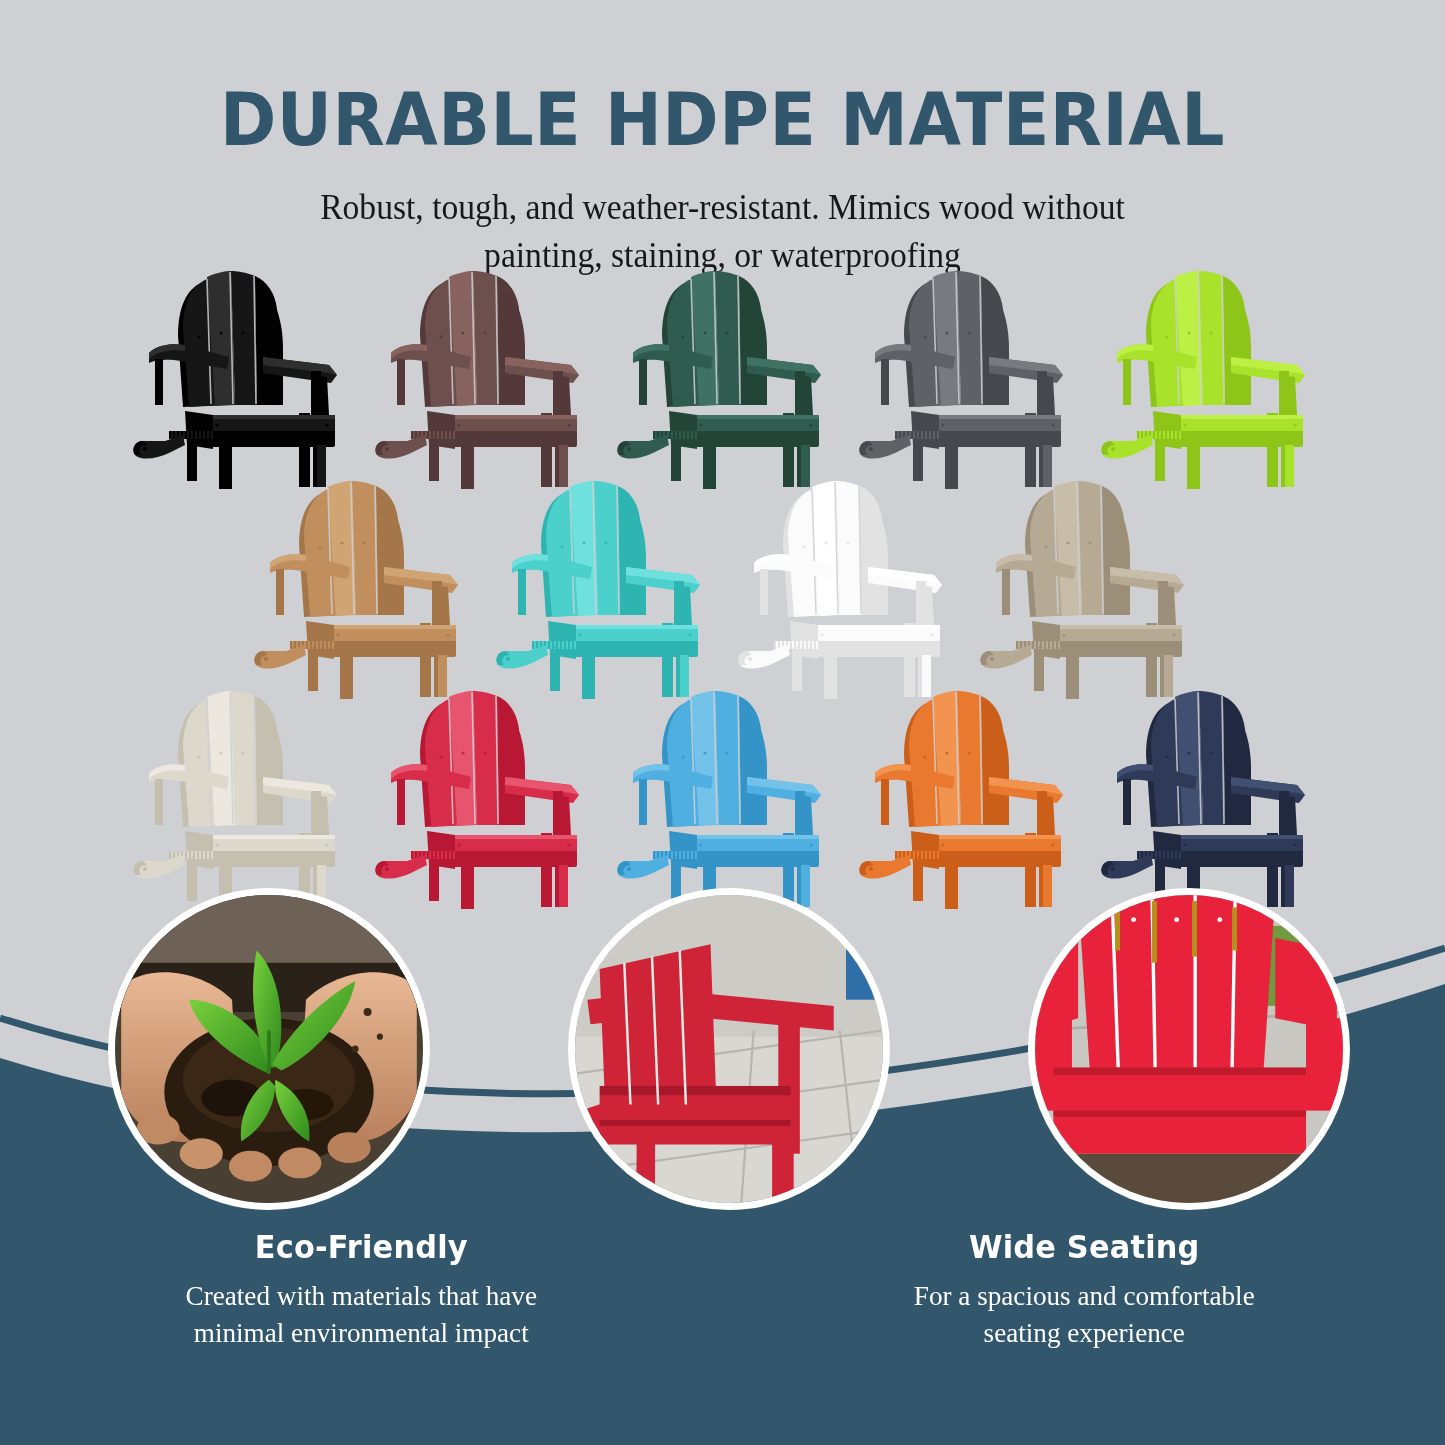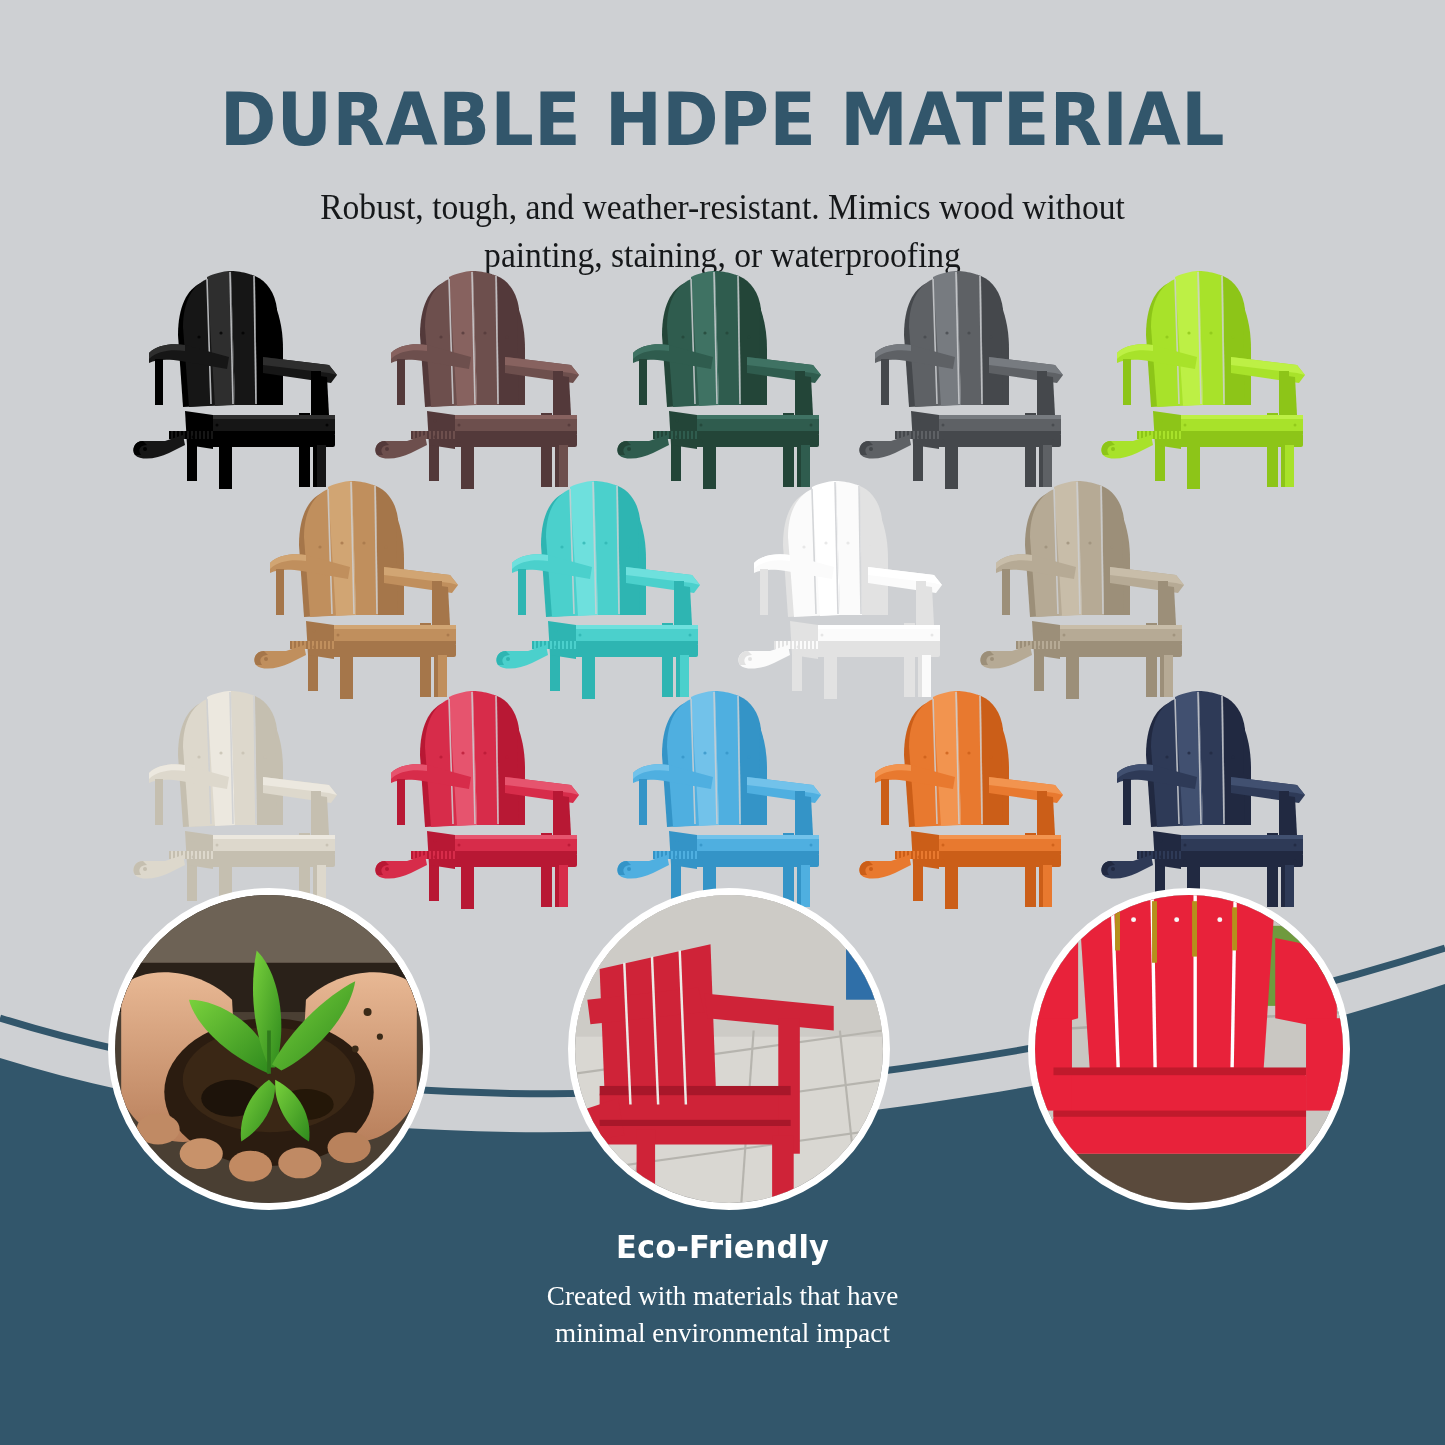--- a/index.html
+++ b/index.html
@@ -1385,15 +1385,22 @@
   </div>
 
   <div class="features">
       <div class="feature">
         <div class="feature-title">Eco-Friendly</div>
         <div class="feature-desc">
           <div>Created with materials that have</div>
           <div>minimal environmental impact</div>
         </div>
       </div>
+      <div class="feature">
+        <div class="feature-title">Wide Seating</div>
+        <div class="feature-desc">
+          <div>For a spacious and comfortable</div>
+          <div>seating experience</div>
+        </div>
+      </div>
     </div>
 
 </div>
 
 </body></html>

